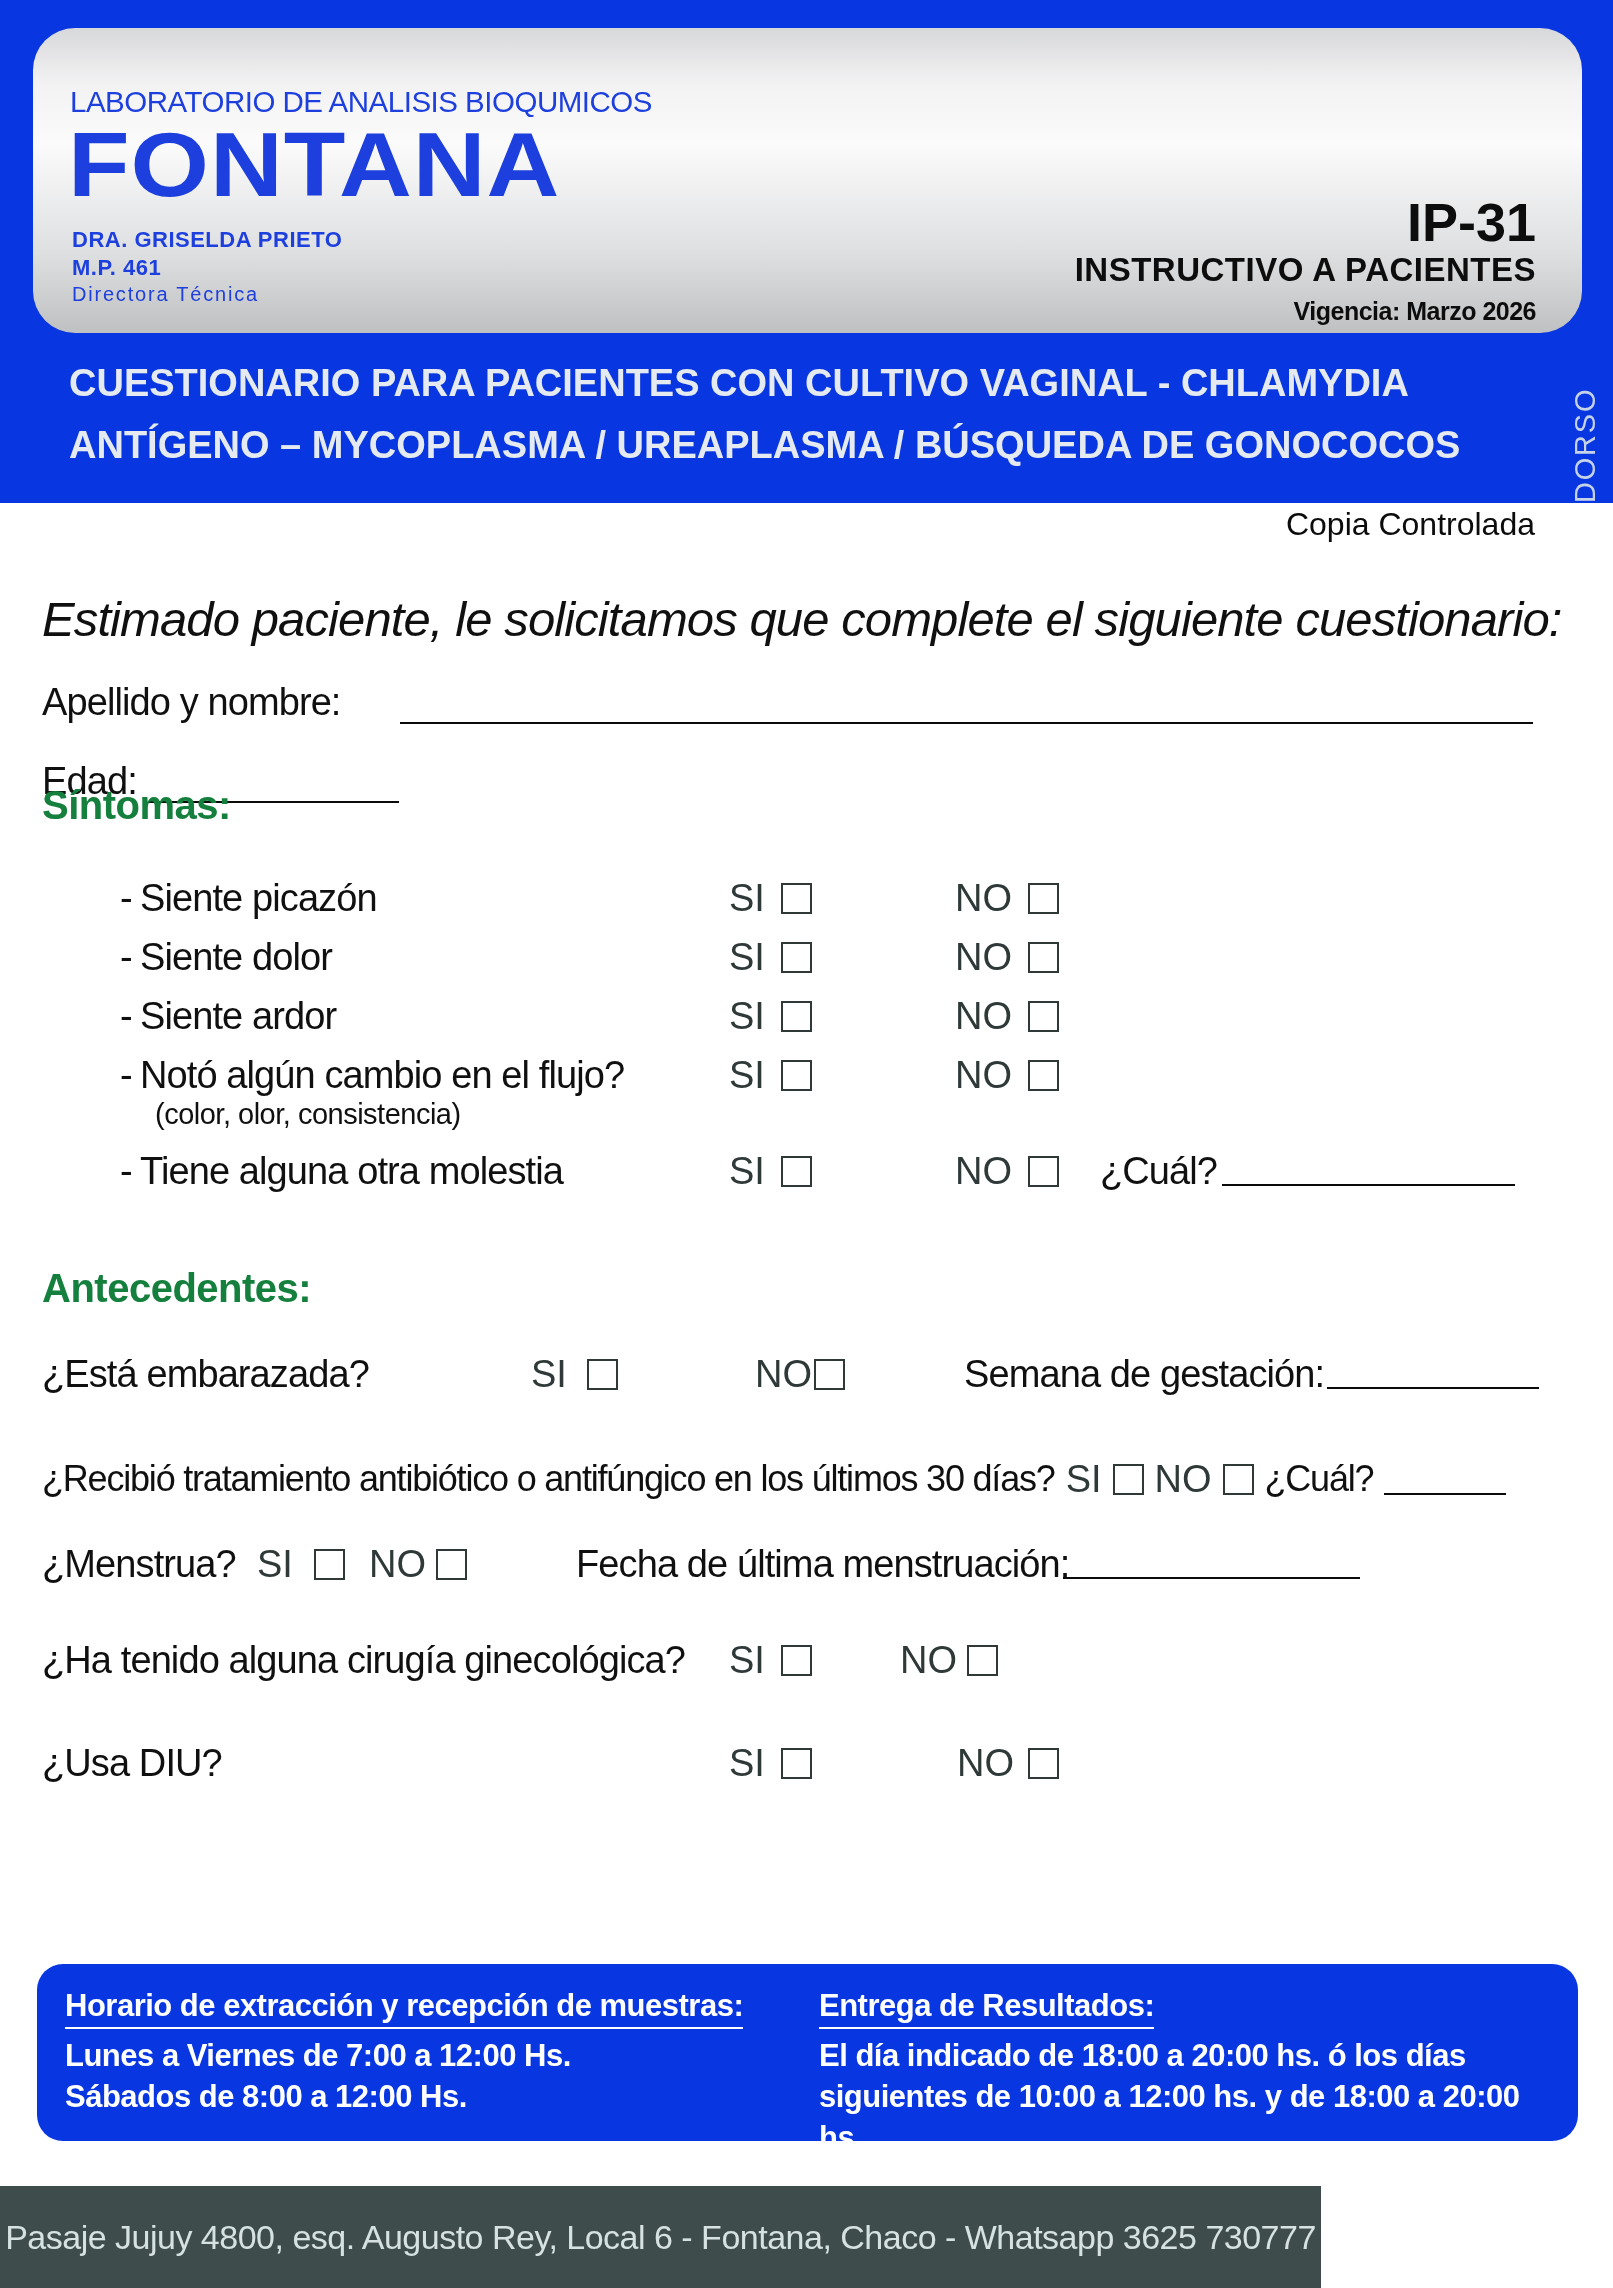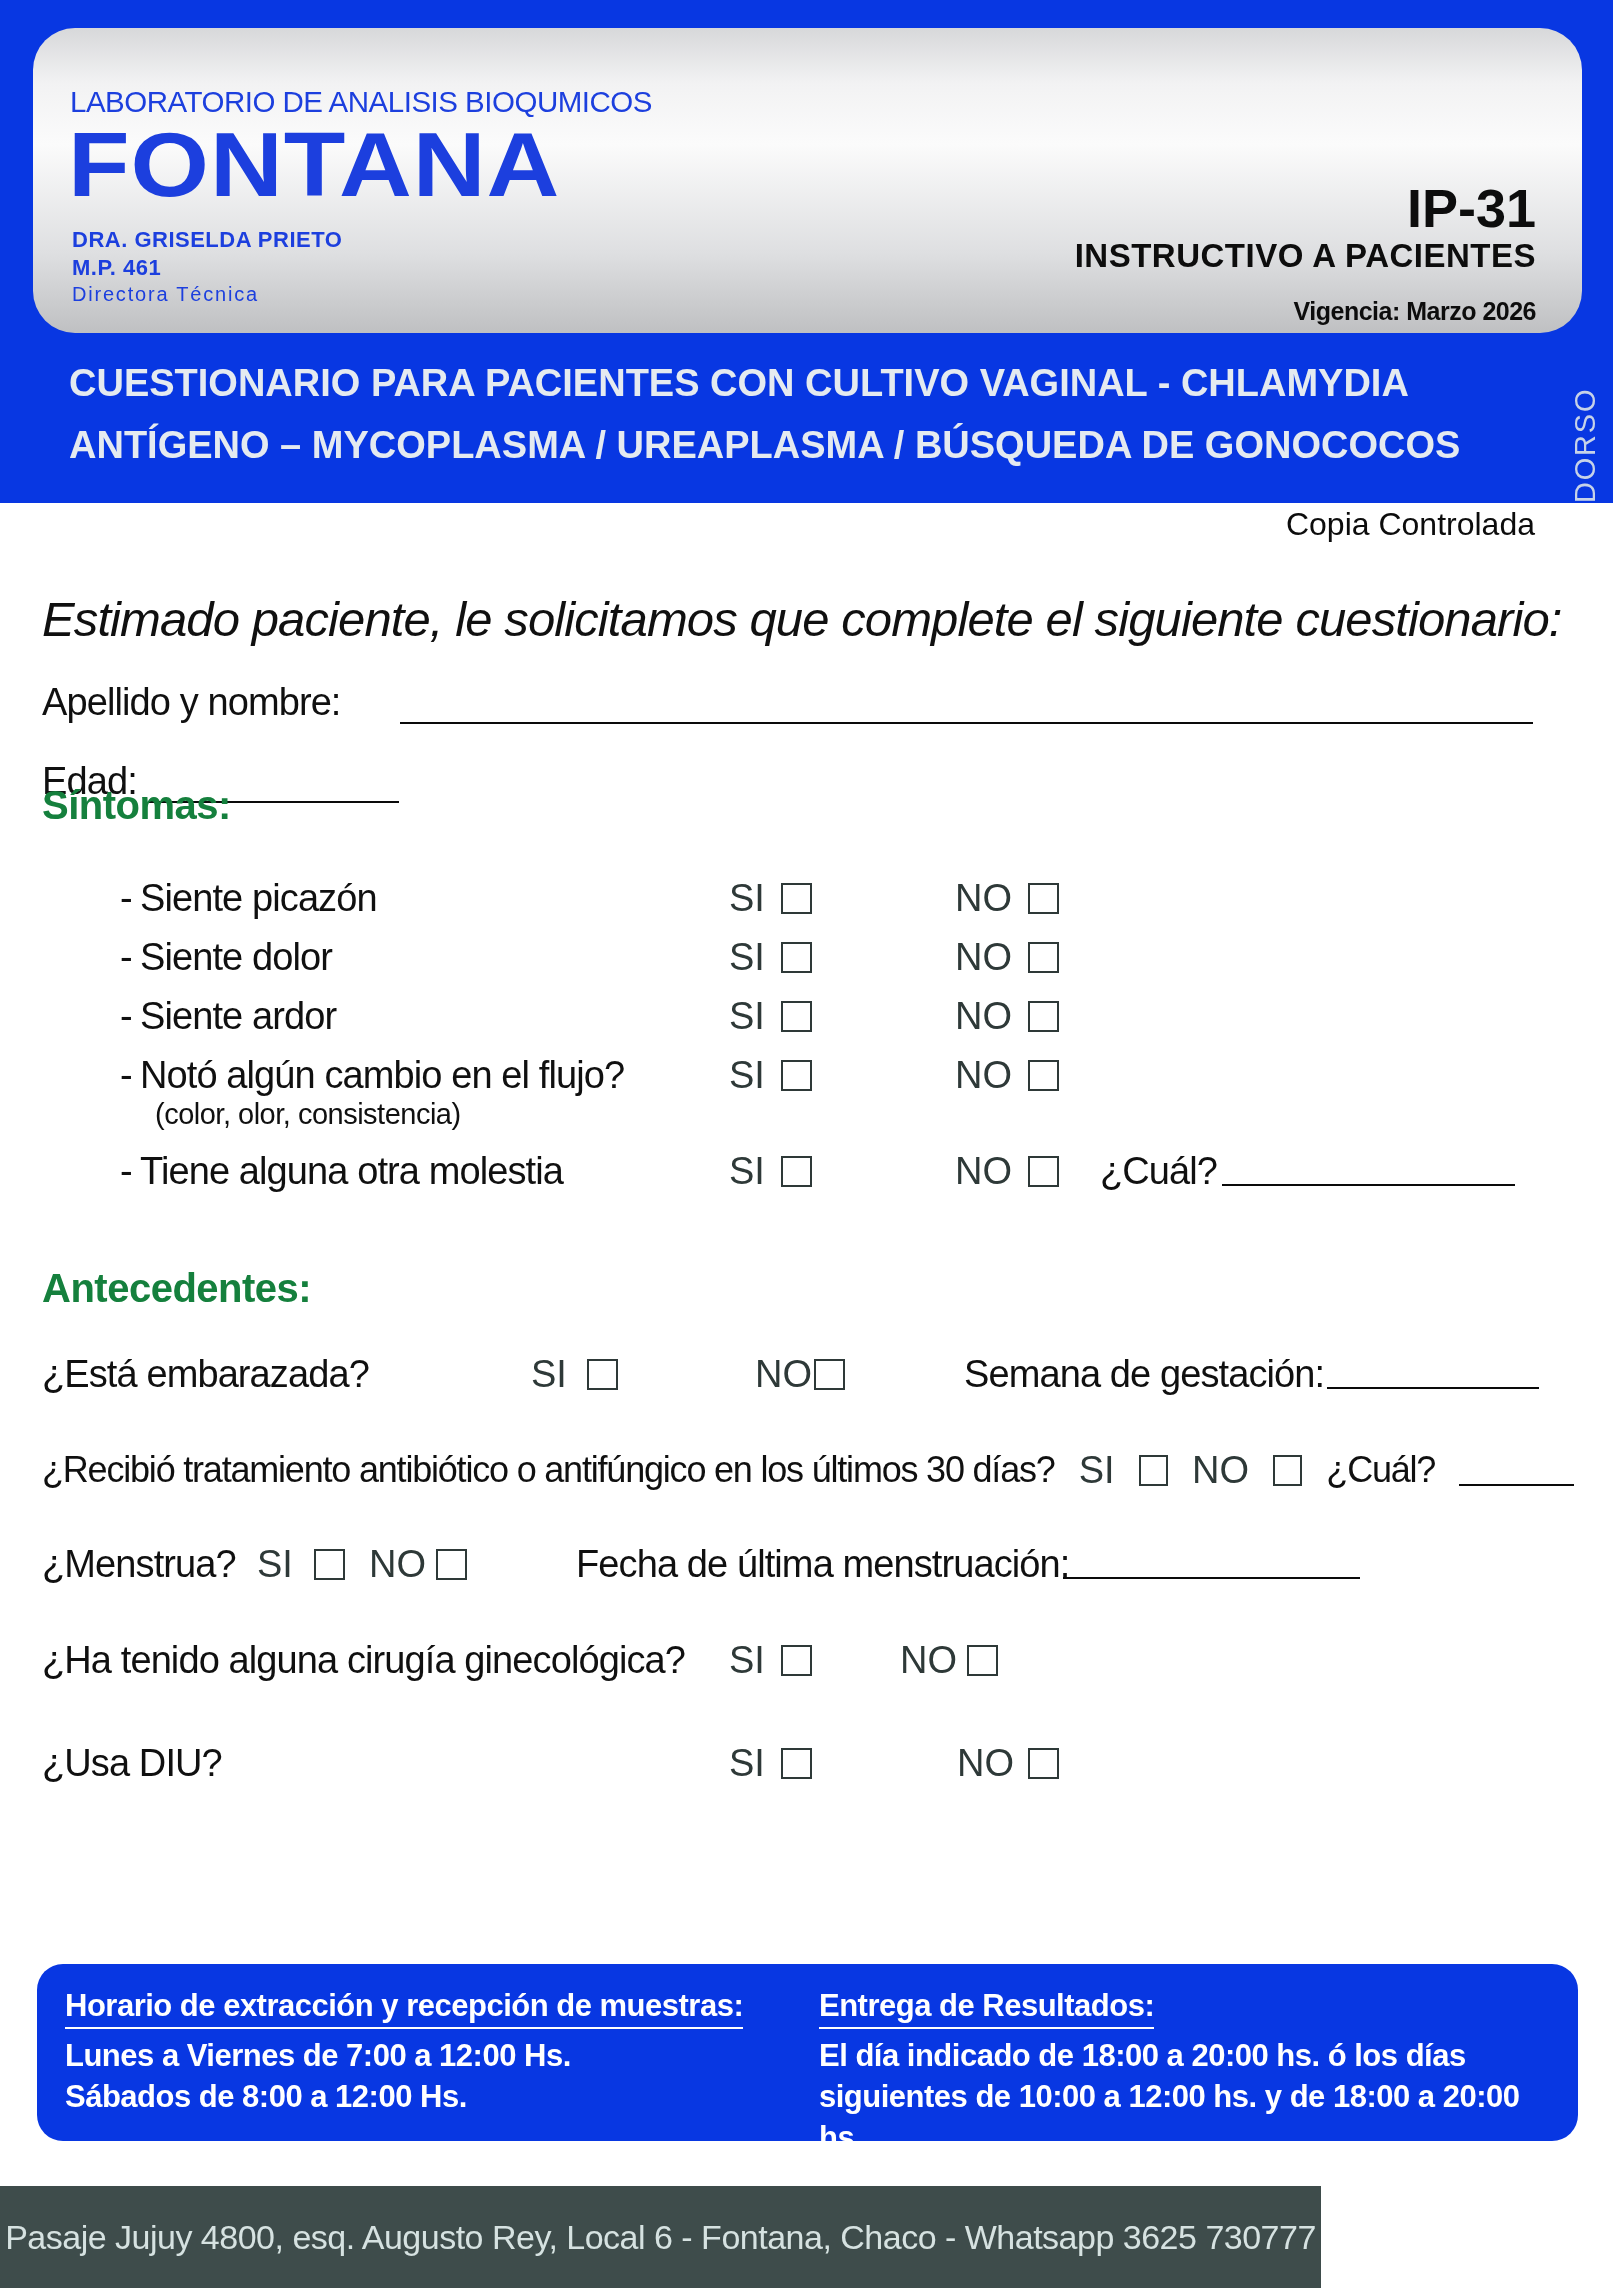--- a/index.html
+++ b/index.html
@@ -24,21 +24,21 @@
   .lab-line{position:absolute;left:37px;top:57px;font-size:29.5px;letter-spacing:-0.5px;
       color:var(--logo-blue);font-weight:400;}
   .brand{position:absolute;left:35px;top:90px;font-size:90px;font-weight:700;letter-spacing:0.9px;
       color:var(--logo-blue);transform:scaleX(1.12);transform-origin:left;line-height:1.05;}
   .dir-name{position:absolute;left:39px;top:199px;font-size:22px;font-weight:700;color:var(--logo-blue);letter-spacing:0.5px;}
   .dir-mp{position:absolute;left:39px;top:227px;font-size:22px;font-weight:700;color:var(--logo-blue);letter-spacing:0.5px;}
   .dir-role{position:absolute;left:39px;top:255px;font-size:20px;font-weight:400;color:var(--logo-blue);letter-spacing:1.8px;text-align:center;}
   .header-right{position:absolute;right:46px;bottom:7.4px;text-align:right;}
   .doc-code{font-size:54px;font-weight:700;color:#0d0d0d;line-height:1.05;letter-spacing:0;}
   .doc-type{font-size:33px;font-weight:700;color:#0d0d0d;line-height:1.15;letter-spacing:0.5px;}
-  .validity{font-size:25px;font-weight:700;color:#0d0d0d;margin-top:22px;letter-spacing:-0.5px;}
+  .validity{font-size:25px;font-weight:700;color:#0d0d0d;margin-top:8px;letter-spacing:-0.5px;}
   .band-title{position:absolute;left:69px;top:353px;color:var(--band-text);
       font-size:38px;font-weight:700;line-height:1.62;letter-spacing:0;}
   .dorso{position:absolute;left:1569px;top:503px;width:148px;height:39px;
       transform:rotate(-90deg);transform-origin:top left;
       color:var(--dorso);font-size:29px;letter-spacing:1.8px;font-weight:400;}
 
   .copia{position:absolute;right:78px;top:506px;font-size:32px;color:#0c0c0c;}
 
   
   .intro{position:absolute;left:42px;top:591px;font-size:49px;font-weight:400;font-style:italic;letter-spacing:-0.9px;}
@@ -72,21 +72,21 @@
   .sec-antecedentes{top:1266px;}
   .row-emb{top:1353px;}
   .row-emb .si-l{position:absolute;left:531px;top:0;}
   .row-emb .si-c{position:absolute;left:587px;top:5.5px;}
   .row-emb .no-l{position:absolute;left:755px;top:0;}
   .row-emb .no-c{position:absolute;left:814px;top:5.5px;}
   .row-emb .sem{position:absolute;left:964px;top:0;}
   .row-emb .sem-line{position:absolute;left:1327px;top:-5.5px;width:212px;}
 
   .row-recibio{top:1449px;}
-  .row-recibio .fill{position:absolute;left:42px;top:0;width:1532px;display:flex;align-items:flex-start;gap:24px;white-space:nowrap;}
+  .row-recibio .fill{position:absolute;left:42px;top:9px;width:1532px;display:flex;align-items:flex-start;gap:11px;white-space:nowrap;}
   .row-recibio .q{font-size:36px;letter-spacing:-1.2px;}
   .row-recibio .chk{margin-top:5.5px;}
   .row-recibio .wline{width:122px;margin-top:-3.7px;}
 
   .row-menstrua{top:1543px;}
   .row-menstrua .si-l{position:absolute;left:257px;top:0;}
   .row-menstrua .si-c{position:absolute;left:314px;top:5.5px;}
   .row-menstrua .no-l{position:absolute;left:369px;top:0;}
   .row-menstrua .no-c{position:absolute;left:436px;top:5.5px;}
   .row-menstrua .fec{position:absolute;left:576px;top:0;}

